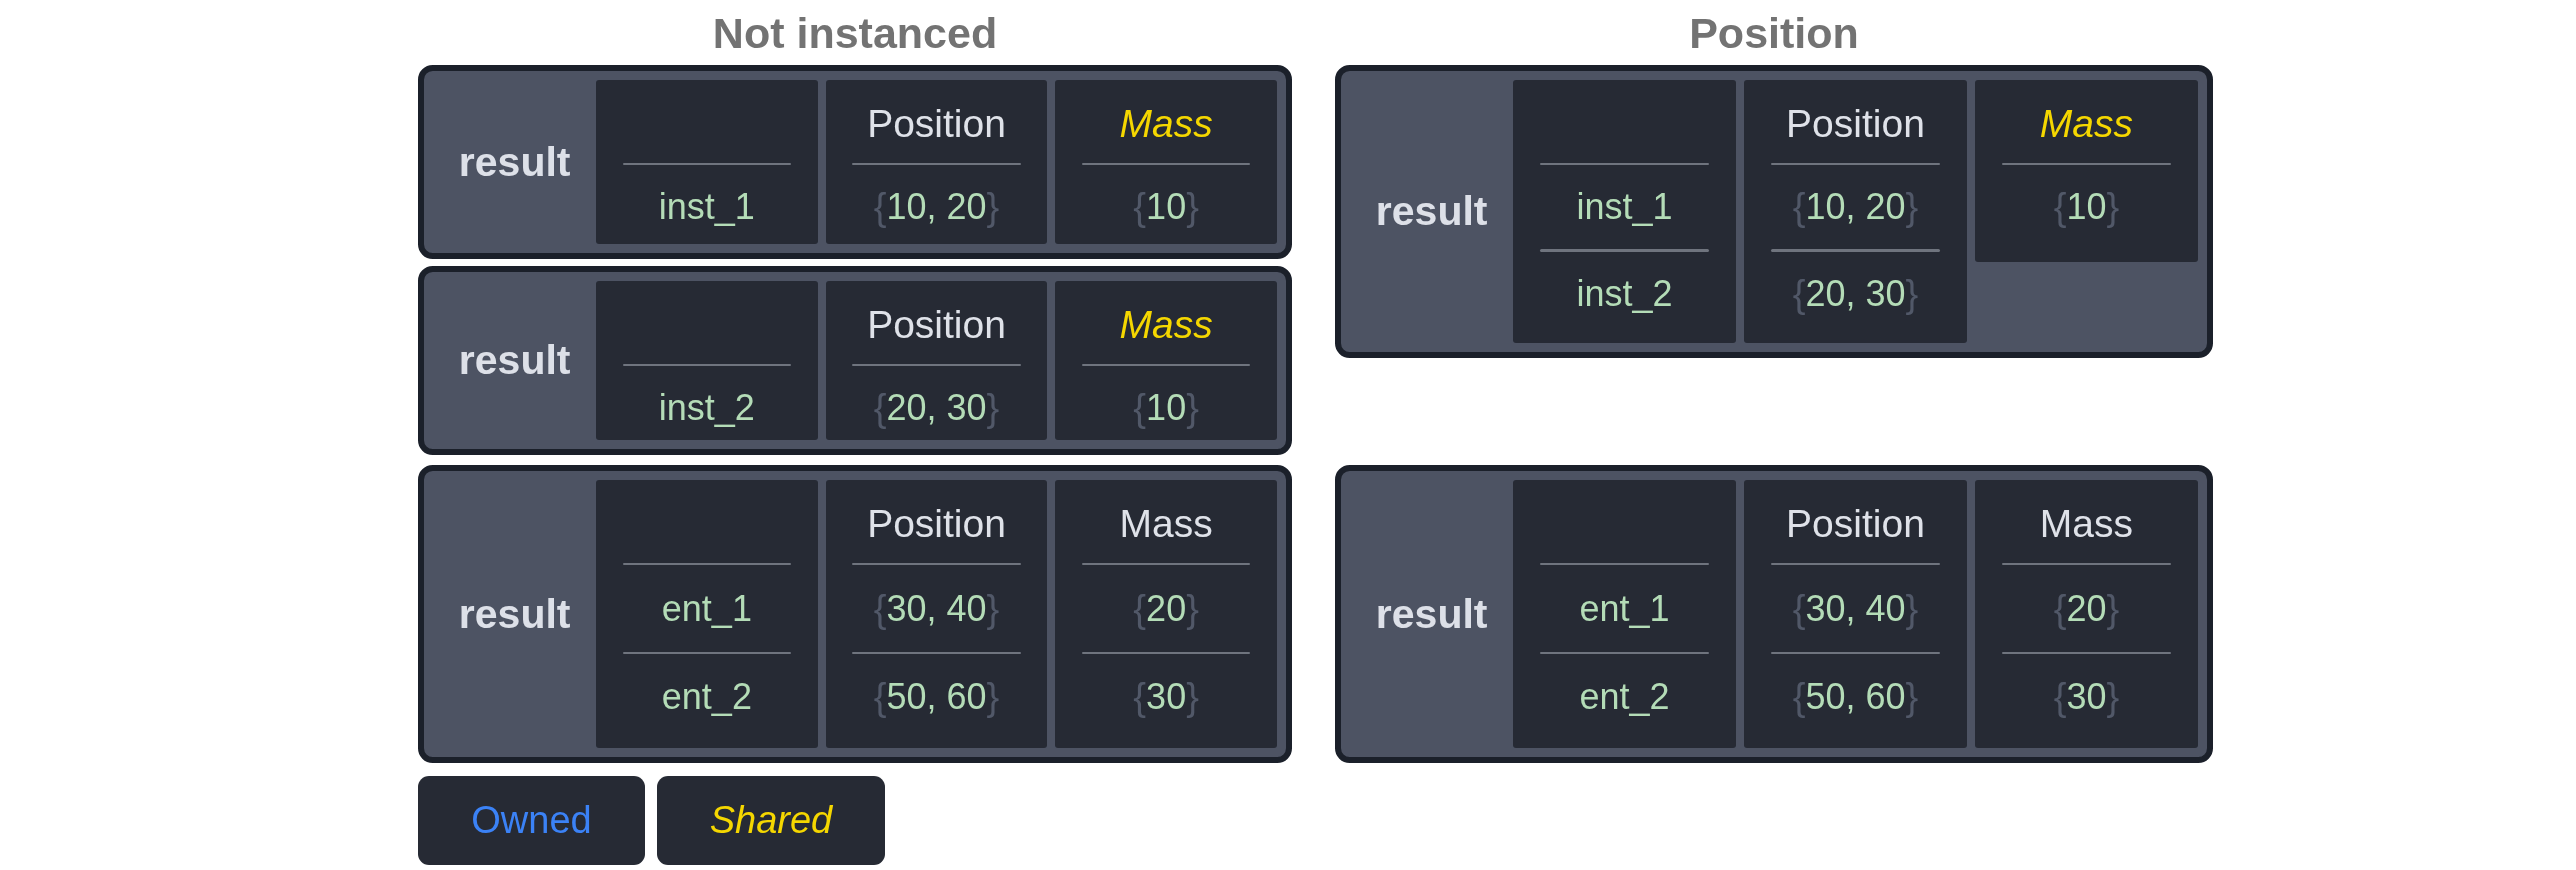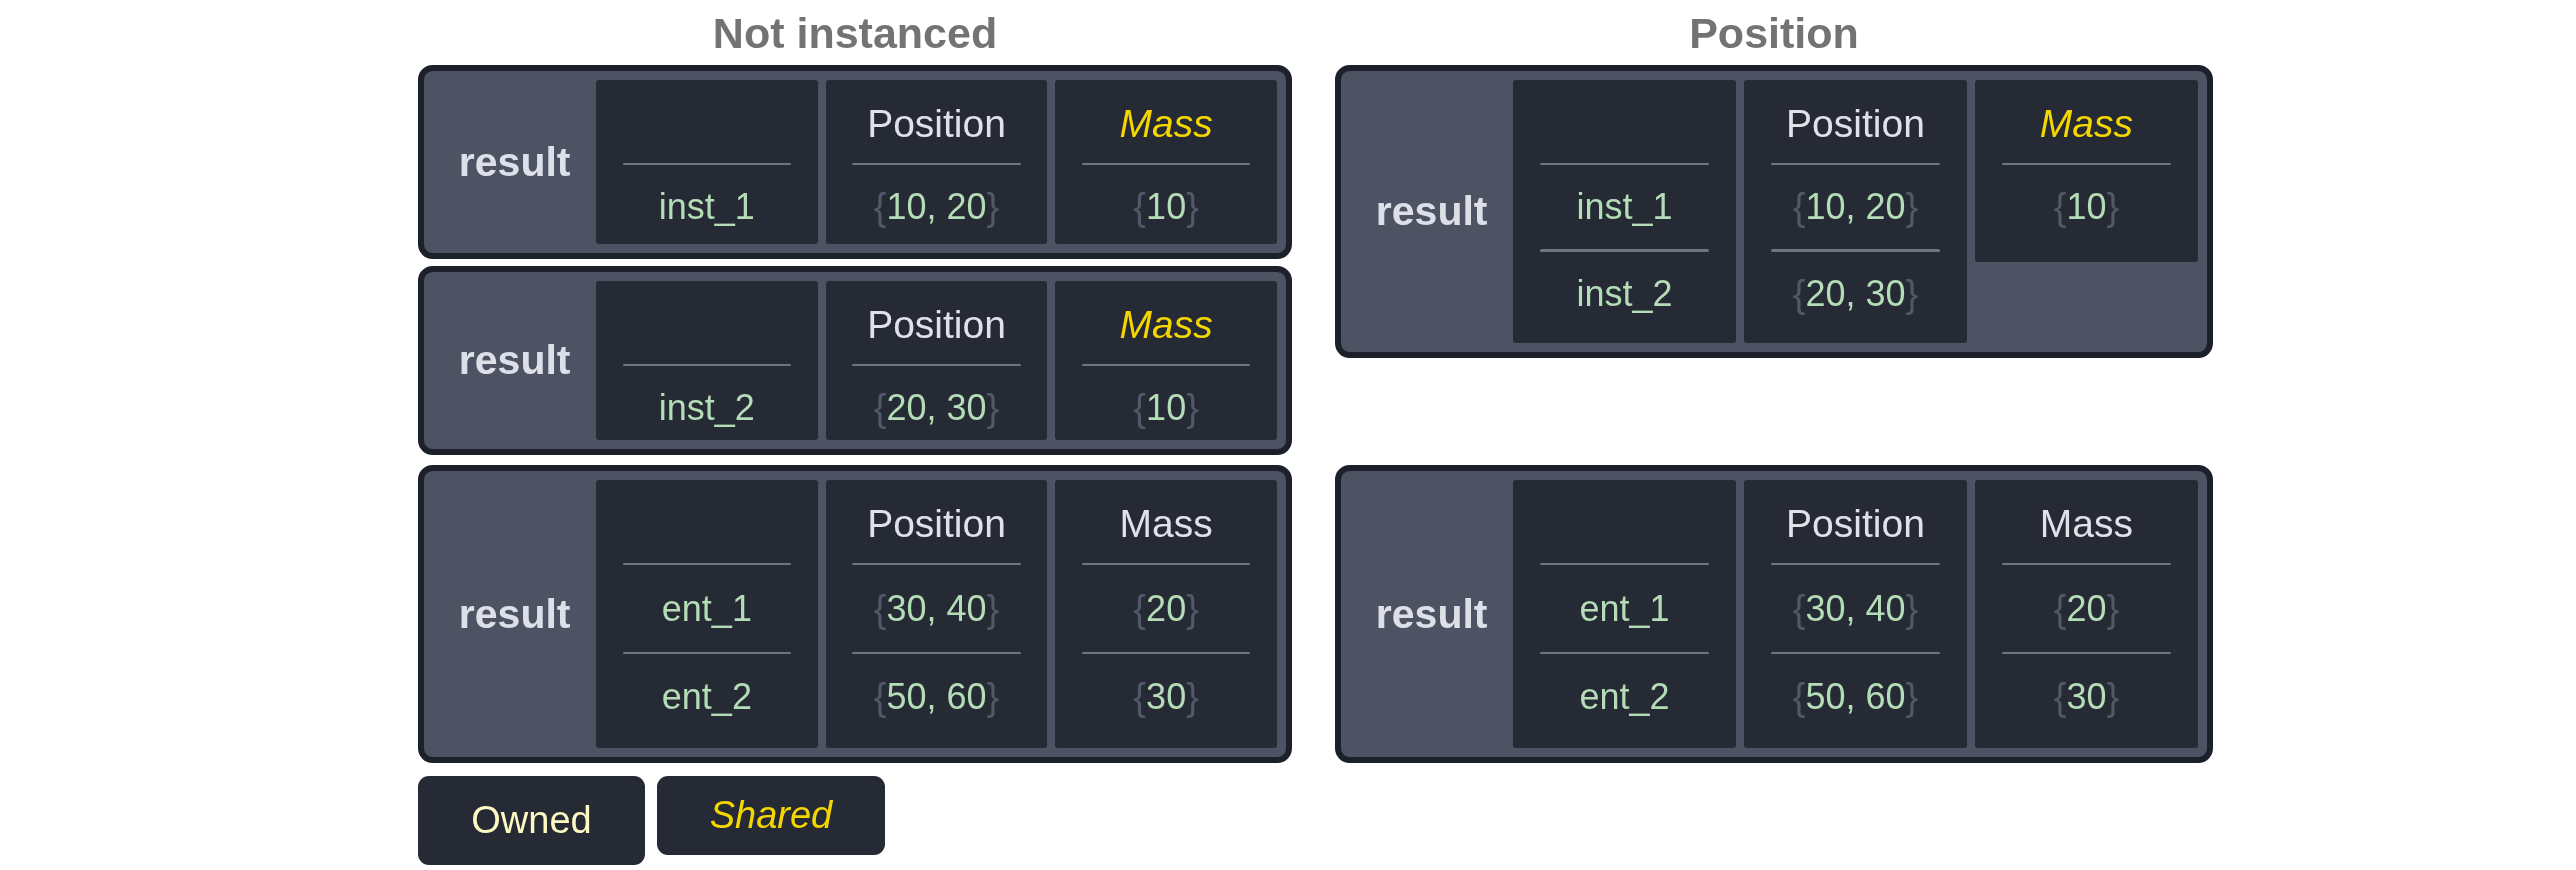--- a/index.html
+++ b/index.html
@@ -67,24 +67,24 @@
     flex:1 0 auto;min-height:84px;width:100%;
     display:flex;align-items:center;justify-content:center;
     font-size:36px;color:#b4dcb7;
   }
   .brace{color:#515868;font-size:1.06em;}
 
   .legend-chip{
     position:absolute;box-sizing:border-box;
     background:#262a34;border-radius:11px;
     display:flex;align-items:center;justify-content:center;
-    font-size:38px;color:#fef9c3;
+    font-size:38px;color:#3b82f6;
   }
   #legend-owned{left:418px;top:776px;width:227px;height:89px;}
-  #legend-shared{left:657px;top:776px;width:228px;height:79px;color:#f5d700;font-style:italic;text-align:right;}
+  #legend-shared{left:657px;top:776px;width:228px;height:89px;color:#f5d700;font-style:italic;text-align:right;}
 </style>
 </head>
 <body>
 
 <div class="stage">
 
   <div class="col-title" id="title-not-instanced">Not instanced</div>
   <div class="col-title" id="title-instanced">Position</div>
 
   <div class="qbox" id="box-ni-1">

